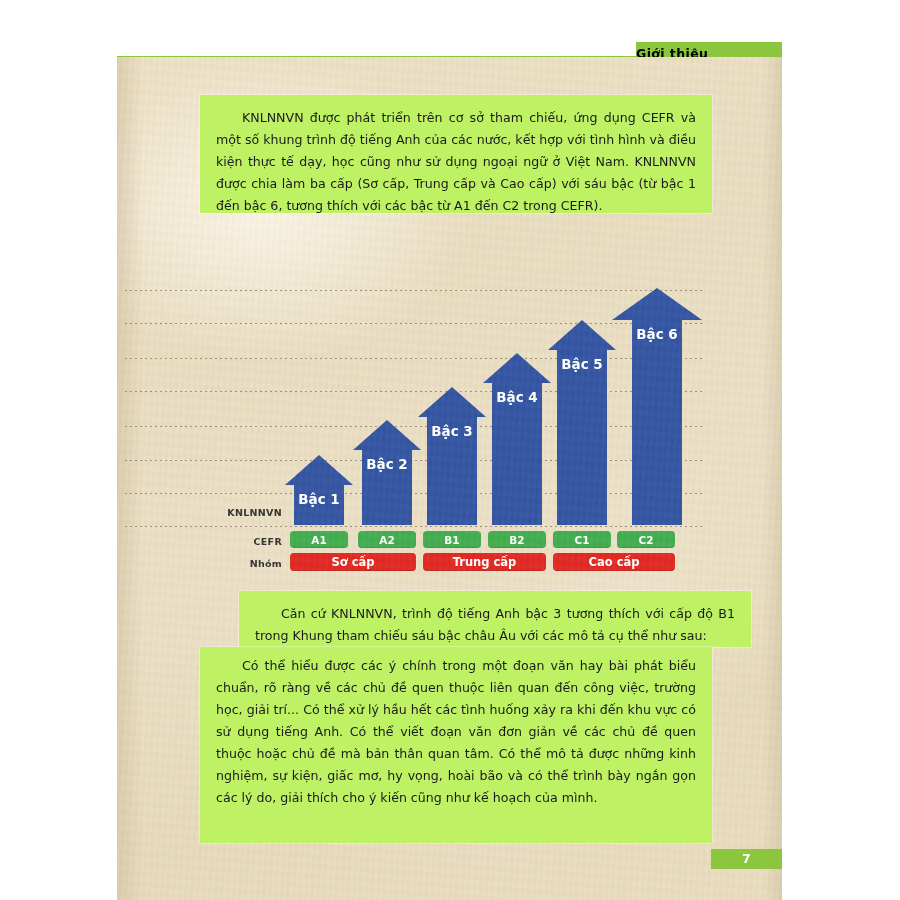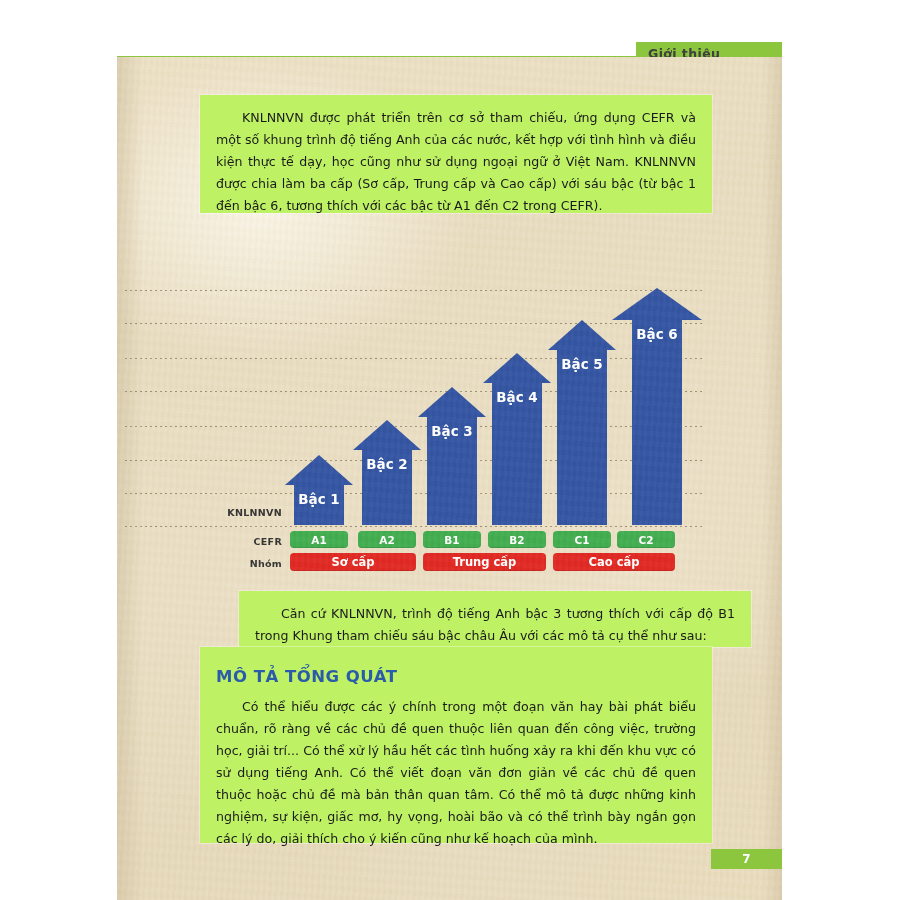--- a/index.html
+++ b/index.html
@@ -44,22 +44,22 @@
   .header-rule {
     position: absolute; left: 117px; top: 56px; width: 665px; height: 3px;
     background: #8cc63e;
   }
   .header-tab {
     position: absolute; left: 636px; top: 42px; width: 146px; height: 22px;
     background: #8cc63e;
     display: flex; align-items: center;
   }
   .header-tab span {
-    color: #404040; font-size: 12.5px; font-weight: bold;
-    letter-spacing: 0.4px; margin-left: 12px;
+    color: #000000; font-size: 12.5px; font-weight: bold;
+    letter-spacing: 0.4px; margin-left: 0;
     text-shadow: 0 1px 0 rgba(0,0,0,0.1);
   }
 
   
   .card {
     position: absolute;
     background: #bef264;
     box-shadow: 0 0 0 1px rgba(255,255,255,0.35);
   }
   .card p {
@@ -244,21 +244,20 @@
 
   <div class="card" id="card-intro">
     <p>KNLNNVN được phát triển trên cơ sở tham chiếu, ứng dụng CEFR và một số khung trình độ tiếng Anh của các nước, kết hợp với tình hình và điều kiện thực tế dạy, học cũng như sử dụng ngoại ngữ ở Việt Nam. KNLNNVN được chia làm ba cấp (Sơ cấp, Trung cấp và Cao cấp) với sáu bậc (từ bậc 1 đến bậc 6, tương thích với các bậc từ A1 đến C2 trong CEFR).</p>
   </div>
 
   <div class="card" id="card-basis">
     <p>Căn cứ KNLNNVN, trình độ tiếng Anh bậc 3 tương thích với cấp độ B1 trong Khung tham chiếu sáu bậc châu Âu với các mô tả cụ thể như sau:</p>
   </div>
 
   <div class="card" id="card-desc">
-    <div class="section-heading">MÔ TẢ TỔNG QUÁT</div>
     <p>Có thể hiểu được các ý chính trong một đoạn văn hay bài phát biểu chuẩn, rõ ràng về các chủ đề quen thuộc liên quan đến công việc, trường học, giải trí... Có thể xử lý hầu hết các tình huống xảy ra khi đến khu vực có sử dụng tiếng Anh. Có thể viết đoạn văn đơn giản về các chủ đề quen thuộc hoặc chủ đề mà bản thân quan tâm. Có thể mô tả được những kinh nghiệm, sự kiện, giấc mơ, hy vọng, hoài bão và có thể trình bày ngắn gọn các lý do, giải thích cho ý kiến cũng như kế hoạch của mình.</p>
   </div>
 
   <div class="page-number">
     <span>7</span>
   </div>
 
 </div>
 
 </body></html>

